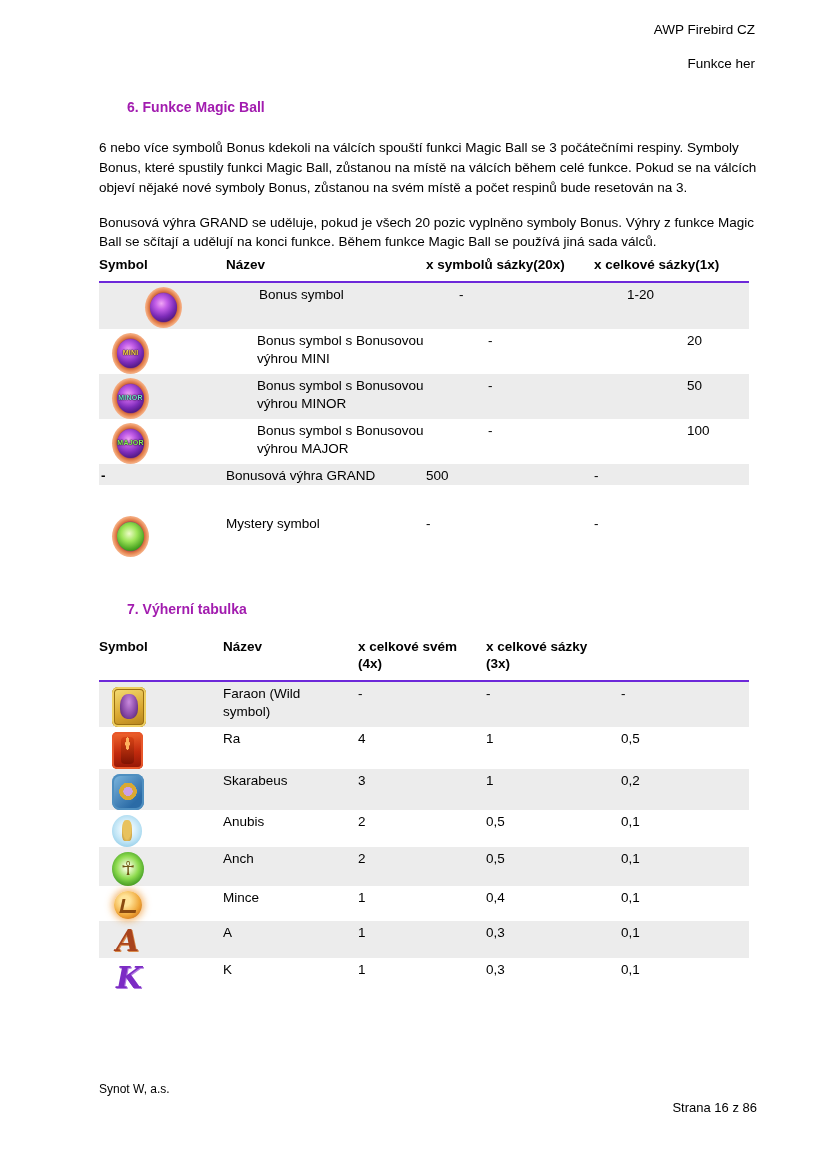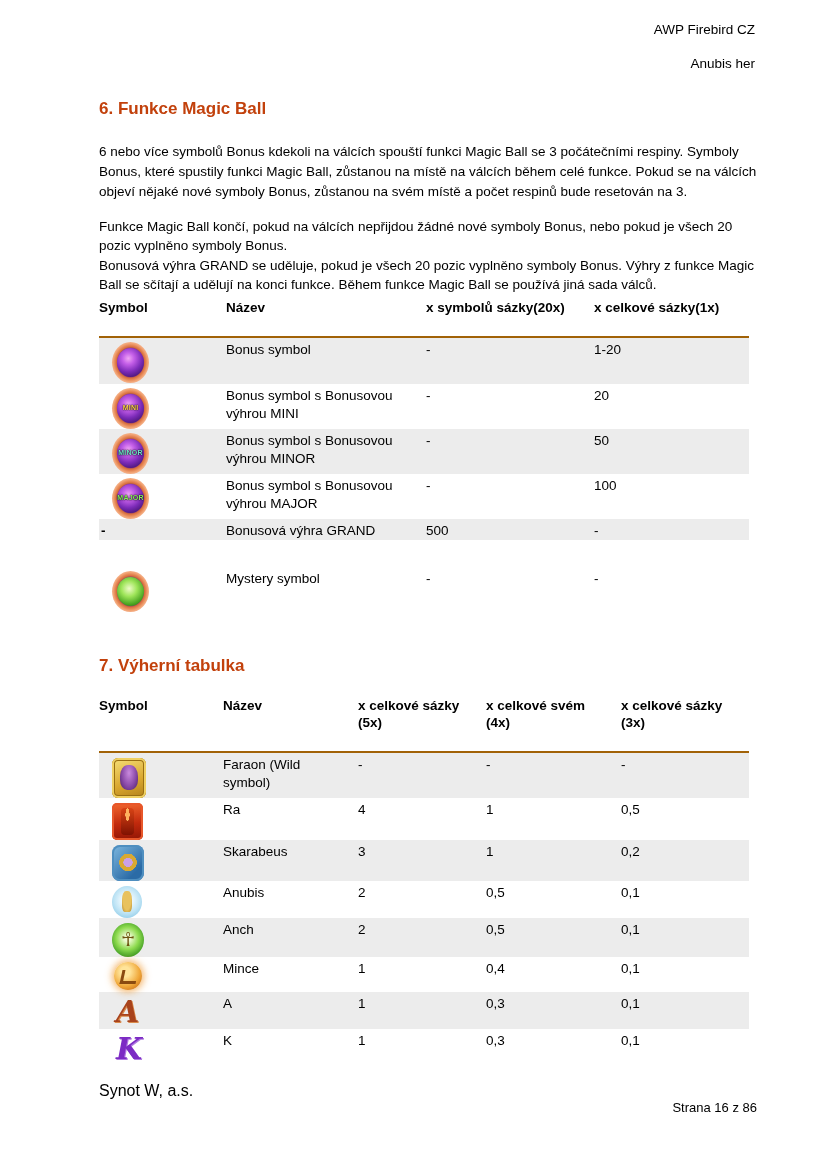--- a/index.html
+++ b/index.html
@@ -11,50 +11,50 @@
     background:#ffffff;
     font-family:"Liberation Sans", sans-serif;
     font-size:13.5px;
     color:#000;
     overflow:hidden;
   }
   
   .doc-header { position:absolute; top:22px; right:72px; text-align:right;margin-left:30px; }
   .doc-header .line1 { font-size:13.5px; }
   .doc-header .line2 { font-size:13.5px; margin-top:19px; }
-  .doc-footer-left  { position:absolute; left:99px;  top:1082px; font-size:16px; }
+  .doc-footer-left  { position:absolute; left:99px;  top:1082px; font-size:12px; }
   .doc-footer-right { position:absolute; right:70px; top:1100px; font-size:13px; }
 
   
   .content { position:absolute; left:99px; top:99px; width:658px; }
-  .section-title { font-size:17px; font-weight:bold; color:#c2410c; }
+  .section-title { font-size:14px; font-weight:bold; color:#a21caf;margin-left:28px; }
   .para { margin-top:23px; line-height:20px; }
   .para2 { margin-top:15px; line-height:19.4px; }
 
   
   .tbl { width:650px; }
   .tbl-head {
     display:grid; font-weight:bold;
-    border-bottom:2px solid #a16207;
+    border-bottom:2px solid #6d28d9;
     line-height:17px;
-    padding-bottom:20px;
+    padding-bottom:8px;
   }
   .t1 .tbl-head, .t1 .tbl-row { grid-template-columns:127px 200px 168px 155px; }
   .t2 .tbl-head, .t2 .tbl-row { grid-template-columns:124px 135px 128px 135px 128px; }
   .tbl-row { display:grid; align-items:start; }
   .tbl-row.shaded { background:#ECECEC; }
   .cell { padding-top:3px; line-height:18px; }
   .cell.name { padding-right:14px; }
   .cell.sym { padding-left:13px; }
   .cell.sym-dash { padding-left:2px; font-weight:bold; }
   .h-pad { padding-right:10px; }
 
   .t1 { margin-top:4px; }
-  .t1 .r1 { min-height:46px; }
-  .t1 .r2, .t1 .r3, .t1 .r4 { min-height:41px; }
+  .t1 .r1 { min-height:46px;padding-left:33px; }
+  .t1 .r2, .t1 .r3, .t1 .r4 { min-height:41px;gap:31px; }
   .t1 .r5 { min-height:21px; }
   .t1 .r-mystery { min-height:62px; margin-top:27px; }
   .t2 { margin-top:21px; }
   .t2 .r1 { min-height:44px; }
   .t2 .rr { min-height:35px; }
   .t2 .r8 { min-height:40px; }
 
   .sec7 { margin-top:27px; }
 
   
@@ -148,31 +148,30 @@
   .letter-a { color:#a8431c; text-shadow:1px 1px 0 #d98a4a; }
   .letter-k { color:#7c2bc4; text-shadow:1px 1px 0 #b07ae0; }
 </style>
 </head>
 <body>
 
 <div class="page">
 
   <div class="doc-header">
     <div class="line1">AWP Firebird CZ</div>
-    <div class="line2">Anubis her</div>
+    <div class="line2">Funkce her</div>
   </div>
 
   <div class="content">
 
     <div class="section-title">6. Funkce Magic Ball</div>
 
     <div class="para">6 nebo více symbolů Bonus kdekoli na válcích spouští funkci Magic Ball se 3 počátečními respiny. Symboly Bonus, které spustily funkci Magic Ball, zůstanou na místě na válcích během celé funkce. Pokud se na válcích objeví nějaké nové symboly Bonus, zůstanou na svém místě a počet respinů bude resetován na 3.</div>
 
     <div class="para2">
-      <div>Funkce Magic Ball končí, pokud na válcích nepřijdou žádné nové symboly Bonus, nebo pokud je všech 20 pozic vyplněno symboly Bonus.</div>
       <div>Bonusová výhra GRAND se uděluje, pokud je všech 20 pozic vyplněno symboly Bonus. Výhry z funkce Magic Ball se sčítají a udělují na konci funkce. Během funkce Magic Ball se používá jiná sada válců.</div>
     </div>
 
     <div class="tbl t1">
       <div class="tbl-head">
         <div class="h-pad">Symbol</div>
         <div class="h-pad">Název</div>
         <div class="h-pad">x symbolů sázky(20x)</div>
         <div class="h-pad">x celkové sázky(1x)</div>
       </div>
@@ -242,21 +241,20 @@
         <div class="cell">-</div>
       </div>
     </div>
 
     <div class="section-title sec7">7. Výherní tabulka</div>
 
     <div class="tbl t2">
       <div class="tbl-head">
         <div class="h-pad">Symbol</div>
         <div class="h-pad">Název</div>
-        <div class="h-pad">x celkové sázky (5x)</div>
         <div class="h-pad">x celkové svém (4x)</div>
         <div class="h-pad">x celkové sázky (3x)</div>
       </div>
 
       <div class="tbl-row shaded r1">
         <div class="cell sym">
             <div class="sq sq-faraon"></div>
           </div>
         <div class="cell name">Faraon (Wild symbol)</div>
         <div class="cell">-</div>

